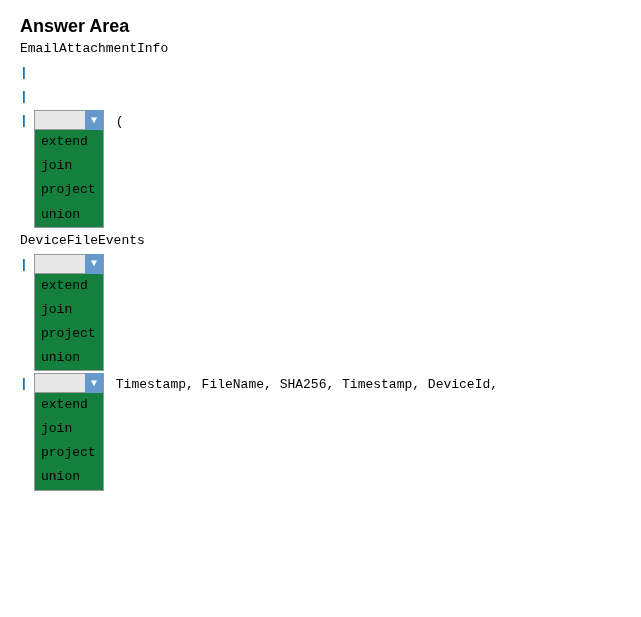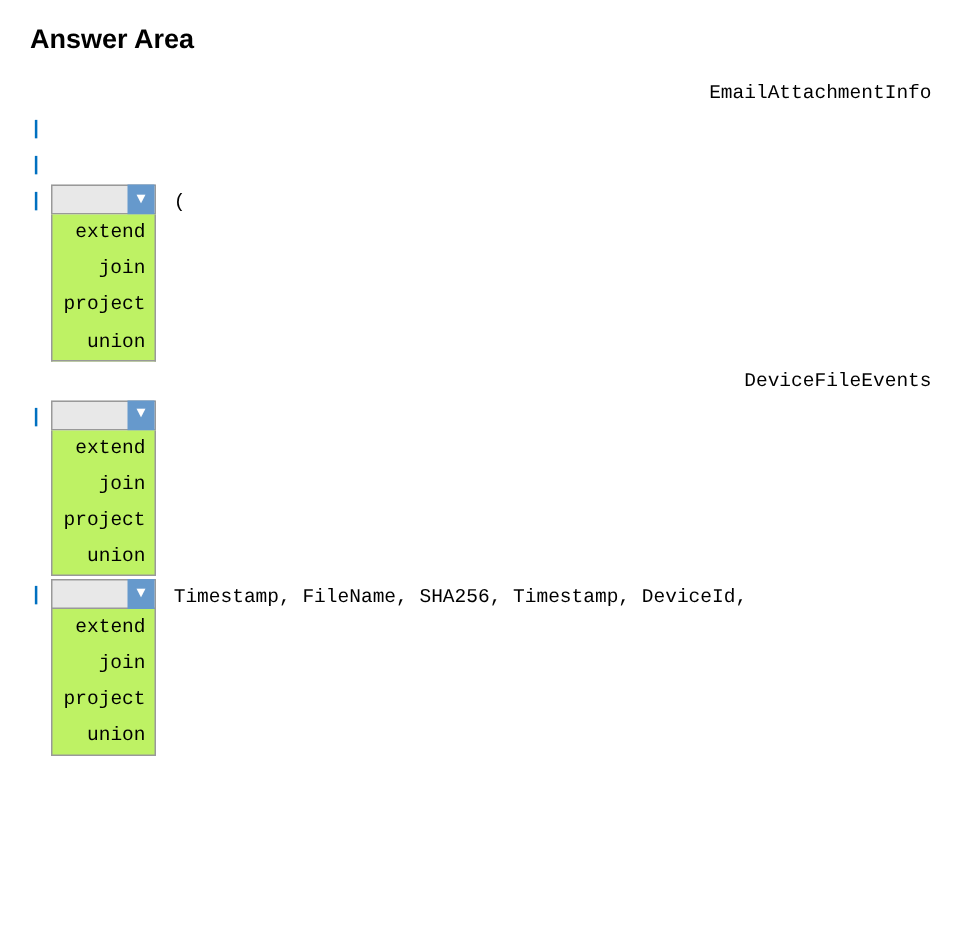--- a/index.html
+++ b/index.html
@@ -7,27 +7,26 @@
       font-family: Arial, sans-serif;
       background: #fff;
       color: #000;
       padding: 16px 20px;
       width: 641px;
       min-height: 617px;
     }
     h2 {
       font-size: 18px;
       font-weight: bold;
-      margin-bottom: 14px;
+      margin-bottom: 1px;
     }
     .code-block {
       font-family: 'Courier New', Courier, monospace;
       font-size: 13px;
       line-height: 1.7;
-      text-align: right;
     }
     .line {
       display: flex;
       align-items: flex-start;
       margin-bottom: 2px;
     }
     .pipe {
       color: #0070c0;
       font-weight: bold;
       margin-right: 6px;
@@ -72,21 +71,21 @@
       background: #6699cc;
       display: flex;
       align-items: center;
       justify-content: center;
       color: white;
       font-size: 10px;
     }
     .dropdown-options {
       border: 1px solid #999;
       border-top: none;
-      background: #bef264;
+      background: #15803d;
       min-width: 70px;
     }
     .dropdown-option {
       padding: 1px 6px;
       font-family: 'Courier New', Courier, monospace;
       font-size: 13px;
       cursor: pointer;
       color: #000;
     }
     .line-with-dropdown {

